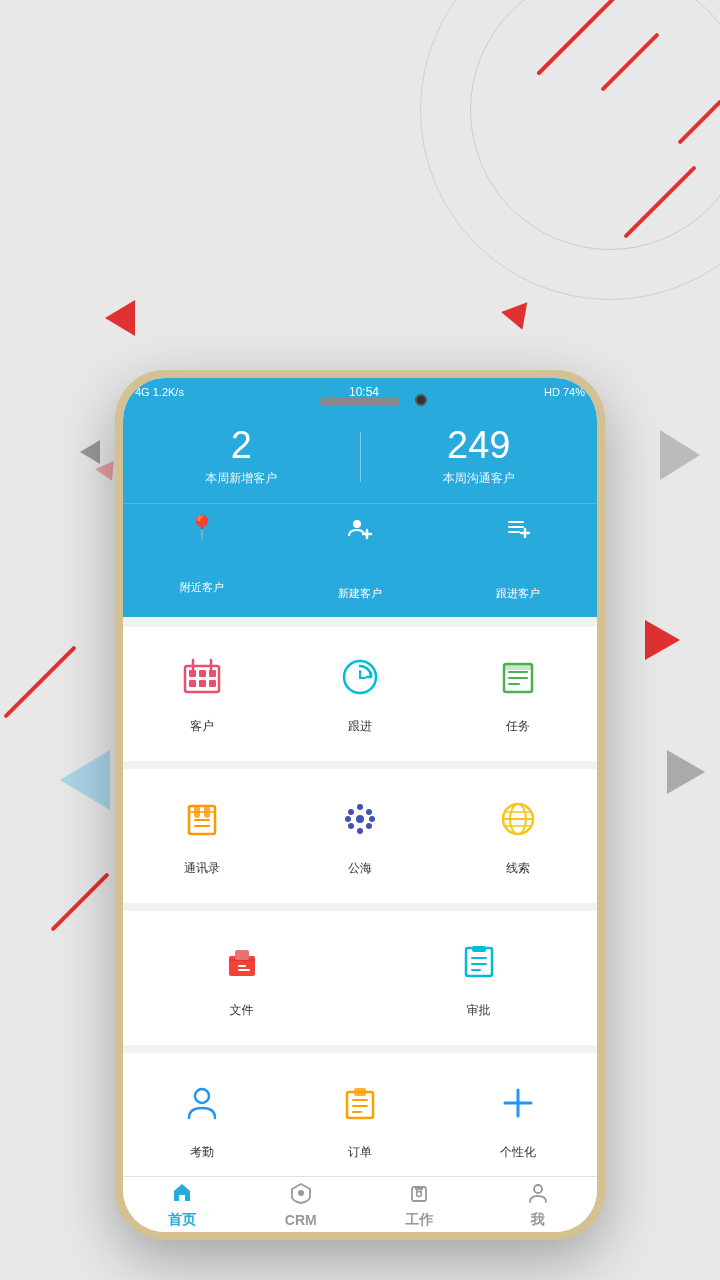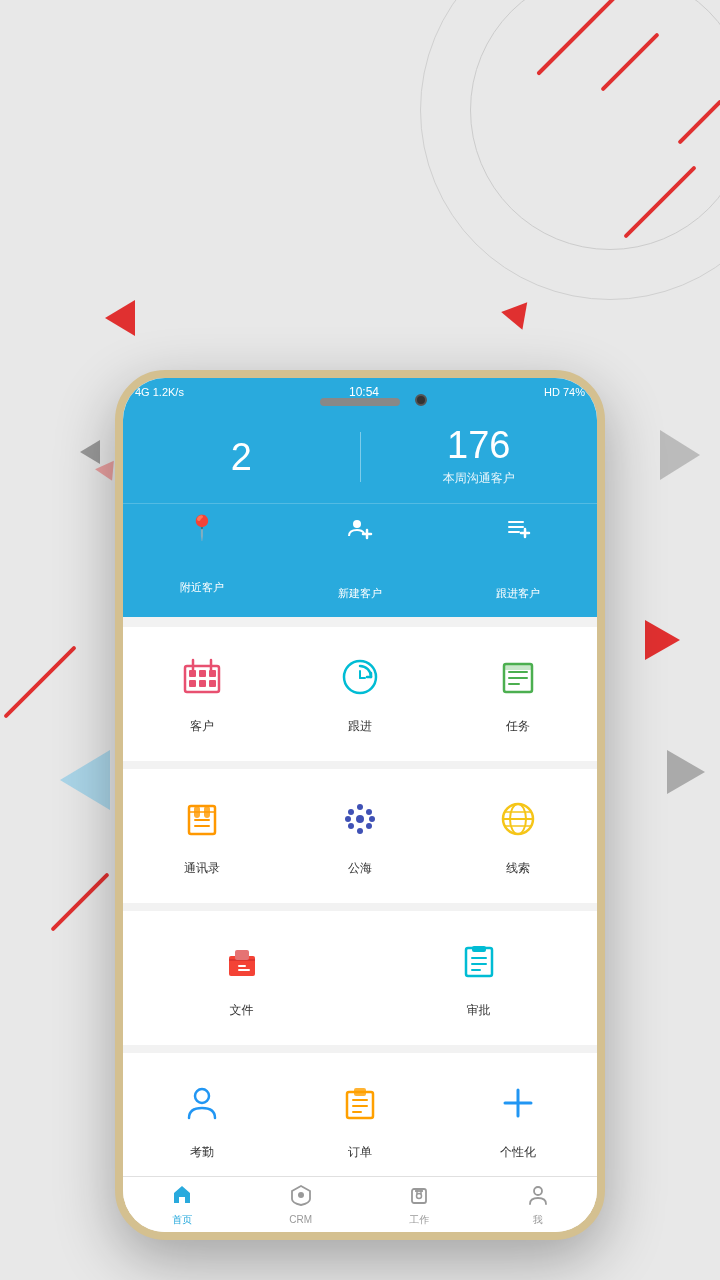--- a/index.html
+++ b/index.html
@@ -230,22 +230,23 @@
       justify-content: center;
       gap: 3px;
       cursor: pointer;
     }
 
     .nav-icon {
       font-size: 20px;
     }
 
     .nav-label {
-      font-size: 10px;
+      font-size: 14px;
       color: #999;
+      font-weight: bold;
     }
 
     .nav-item.active .nav-label {
       color: #29aadd;
     }
 
     .nav-item.active .nav-icon {
       color: #29aadd;
     }
   </style>
@@ -293,24 +294,25 @@
       </div>
       <div class="status-center">10:54</div>
       <div class="status-right">
         <span>HD  74%</span>
       </div>
     </div>
 
     <div class="header-stats">
       <div class="stat-item">
         <div class="stat-number">2</div>
+        <div class="stat-label">本周新增客户</div>
       </div>
       <div class="stat-divider"></div>
       <div class="stat-item">
-        <div class="stat-number">176</div>
+        <div class="stat-number">249</div>
         <div class="stat-label">本周沟通客户</div>
       </div>
     </div>
 
     <div class="quick-actions">
       <div class="quick-action">
         <div class="quick-action-icon">📍</div>
         <div class="quick-action-label">附近客户</div>
       </div>
       <div class="quick-action">

